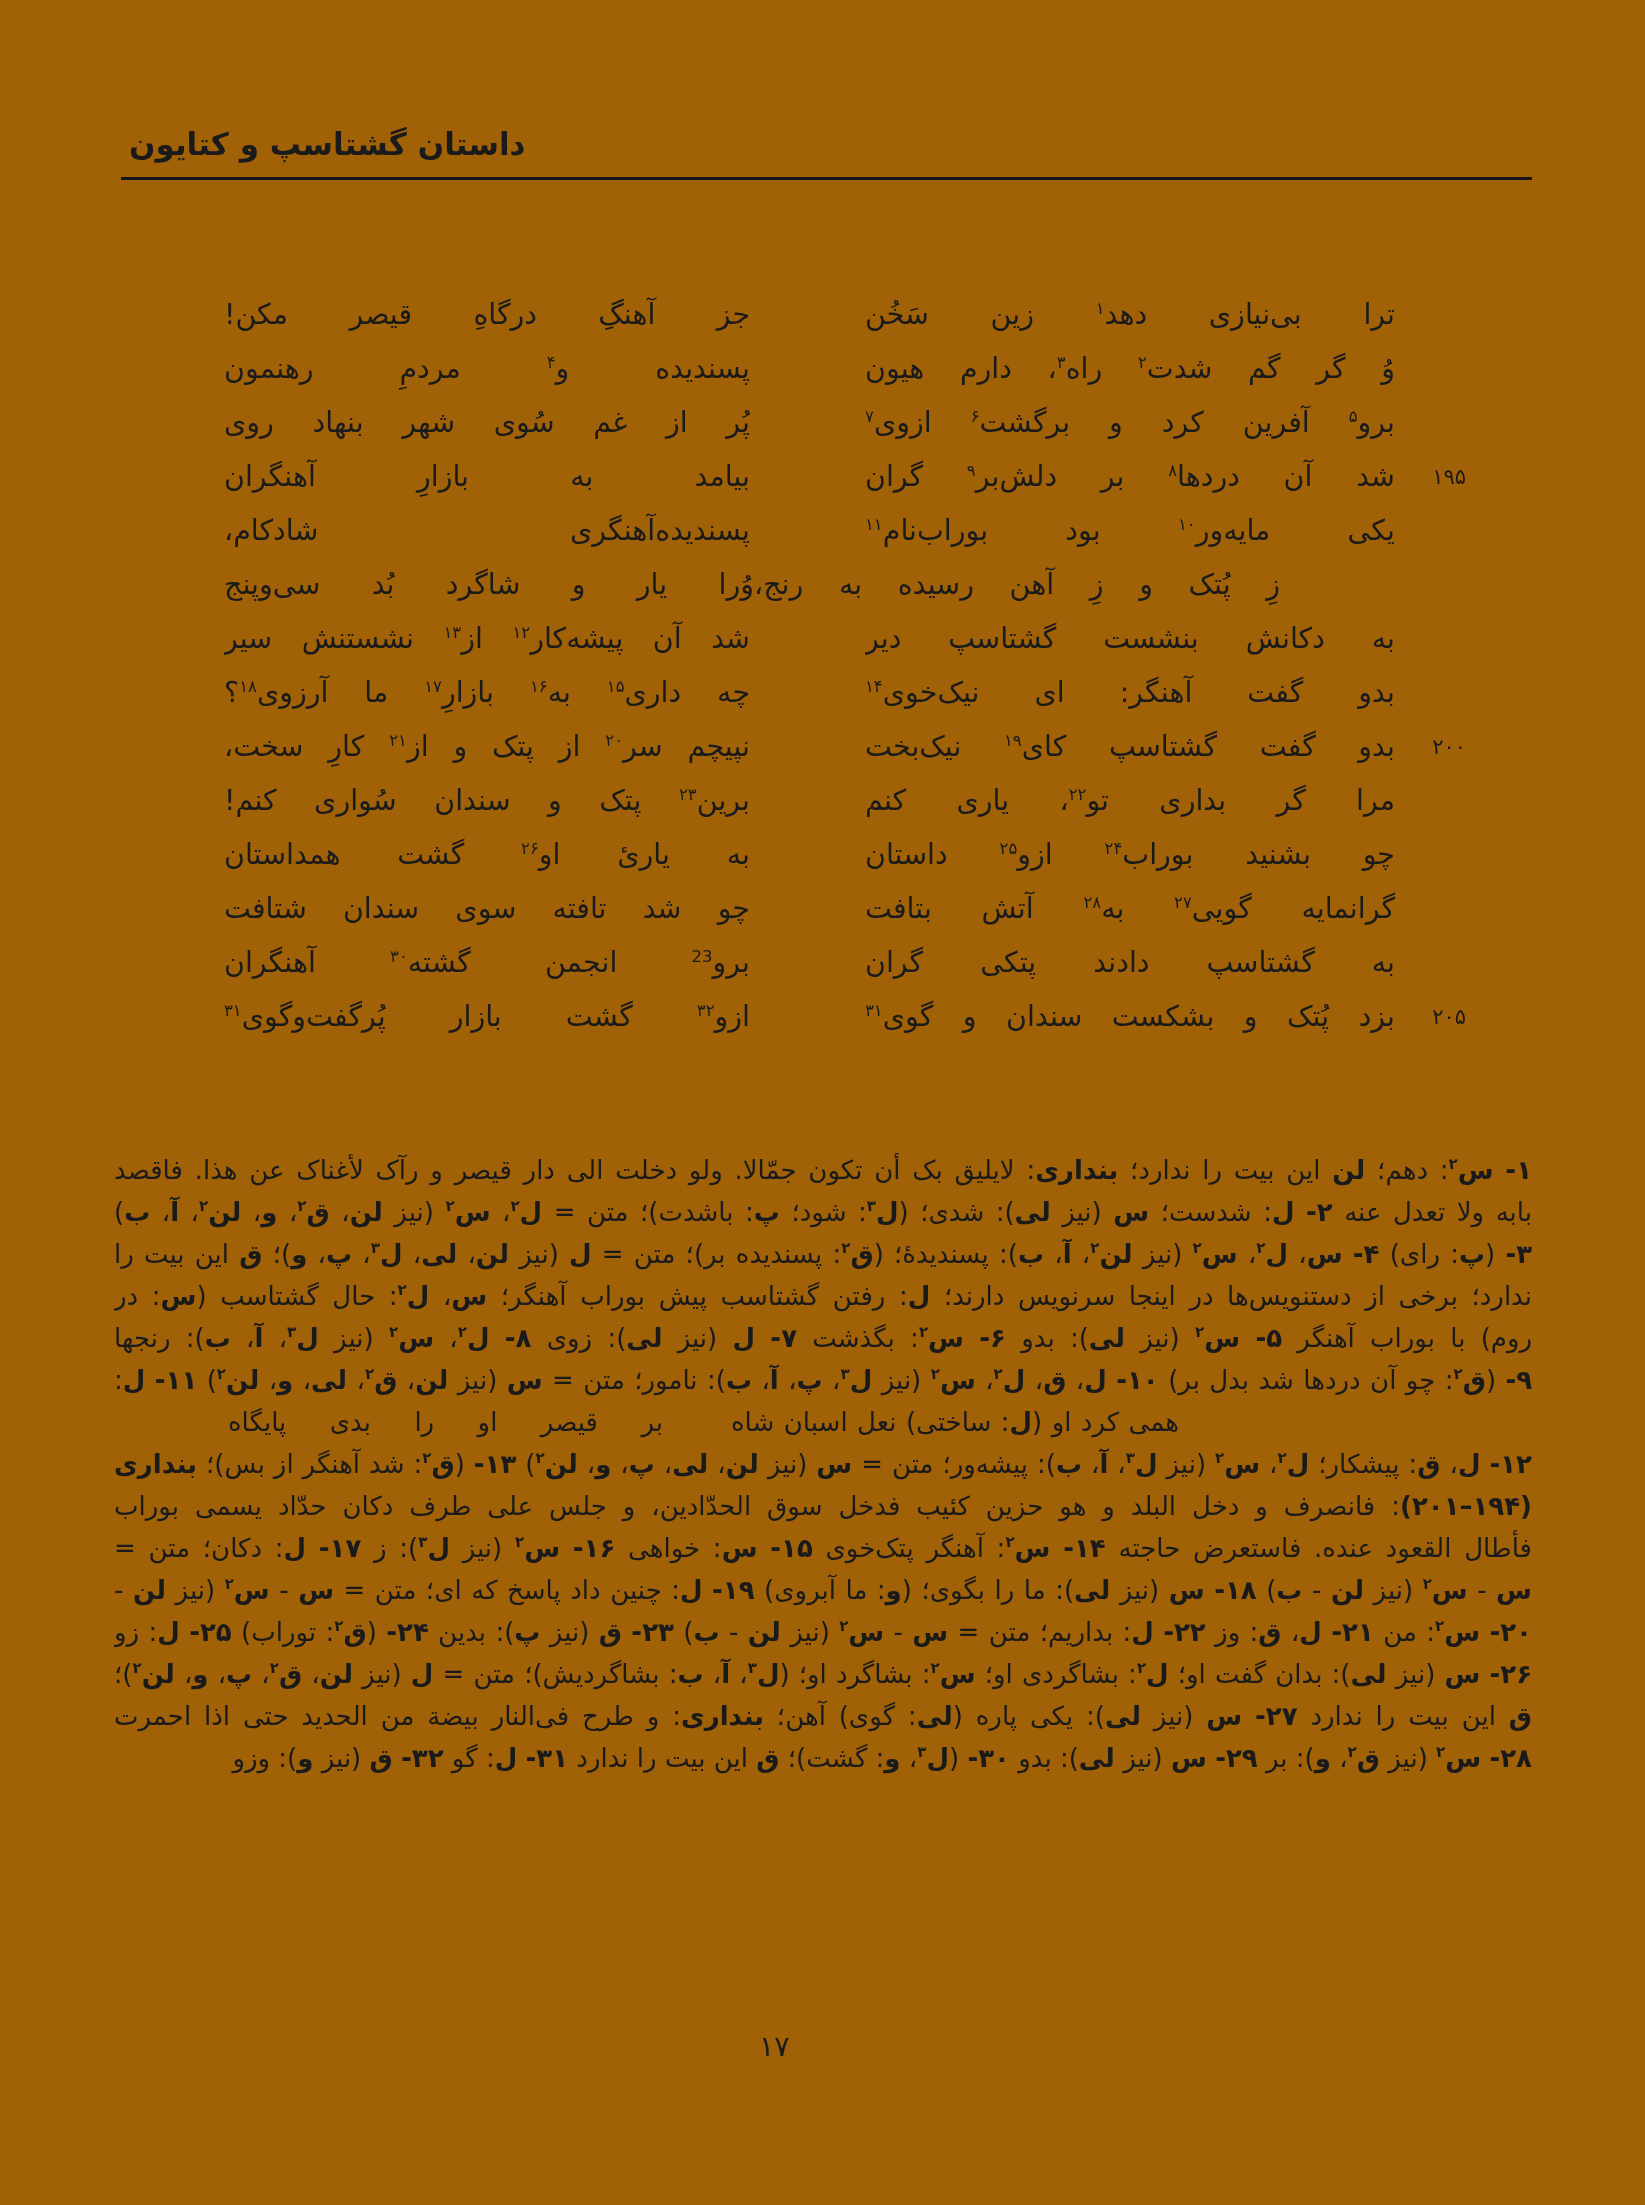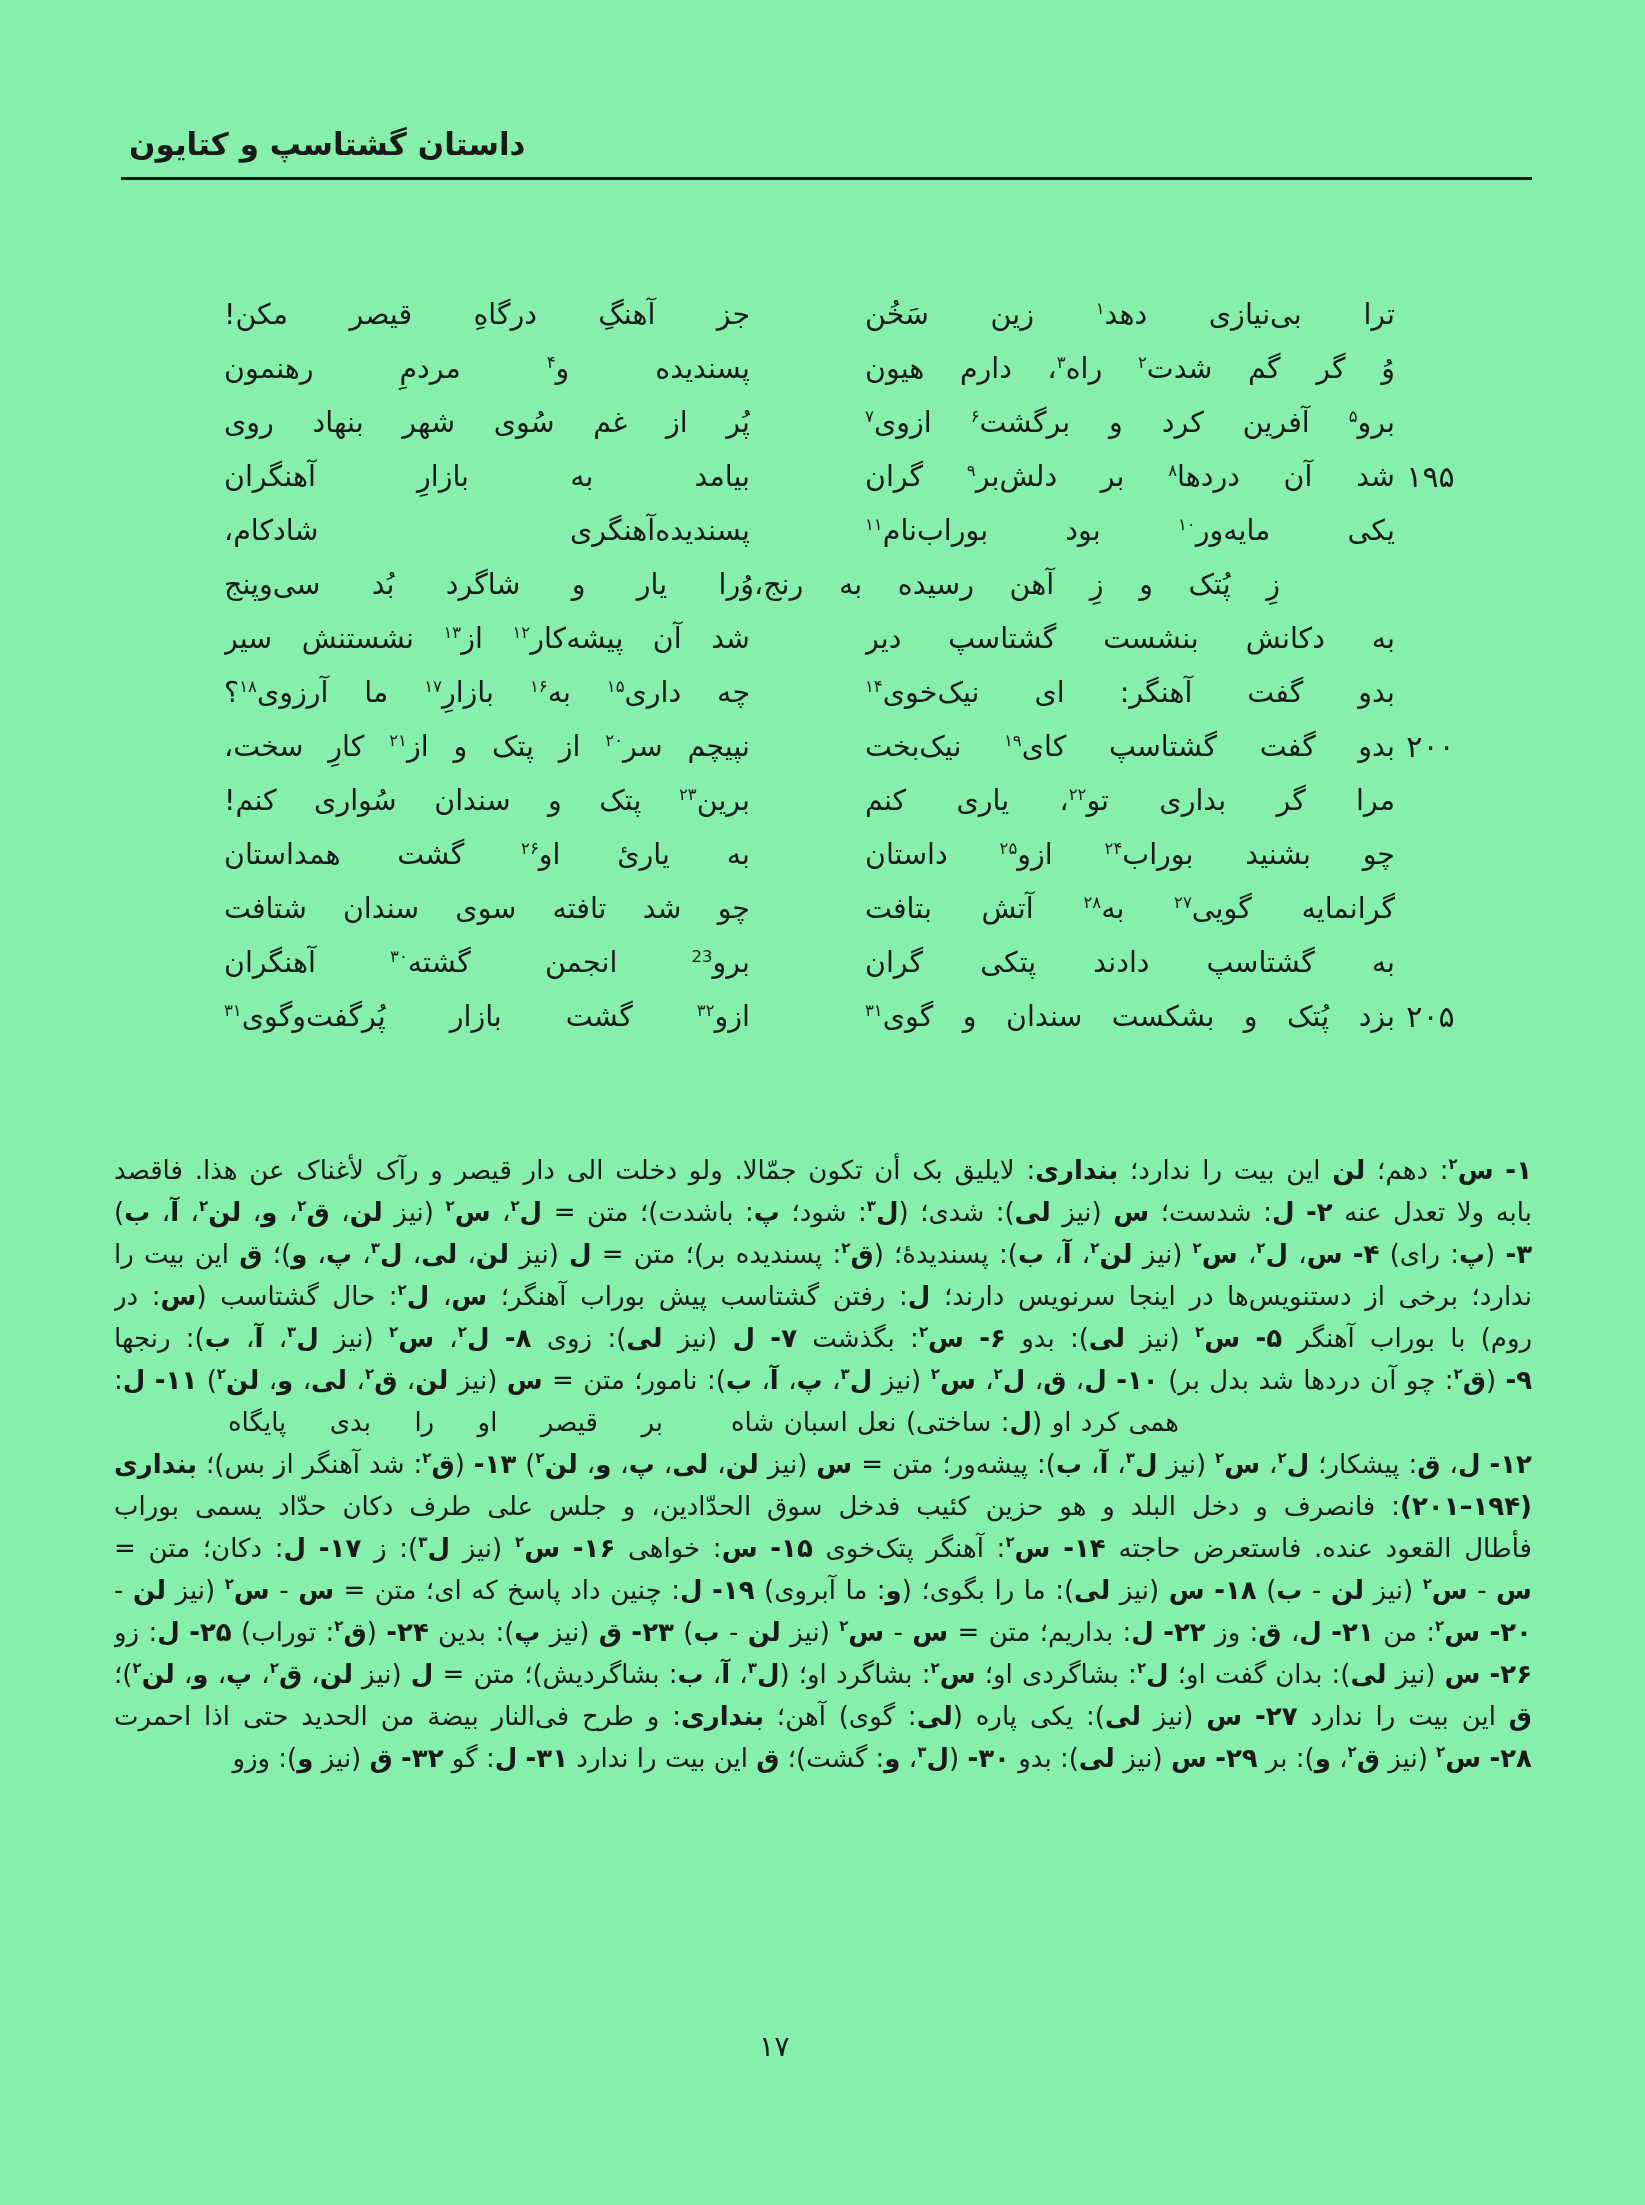--- a/index.html
+++ b/index.html
@@ -1,25 +1,25 @@
 <!DOCTYPE html>
 <html lang="fa" dir="rtl" style="font-size:11px"><head>
 <meta charset="utf-8">
 <style>
   html,body{margin:0;padding:0;background:#e8e8e8;}
-  .page{position:relative;width:1645px;height:2205px;background:#86efac;
+  .page{position:relative;width:1645px;height:2205px;background:#a16207;
         font-family:"DejaVu Sans",sans-serif;color:#1a1a1a;overflow:hidden;}
   
   .running-head{position:absolute;left:129px;top:126px;font-size:31px;font-weight:bold;
                 direction:rtl;white-space:nowrap;}
   .head-rule{position:absolute;left:121px;top:177px;width:1411px;height:3.4px;background:#161616;}
   
   .poem{position:absolute;top:288px;right:179px;width:1243px;direction:rtl;}
   .verse-row{display:flex;height:54px;line-height:54px;font-size:28.5px;}
-  .vnum{width:71px;text-align:center;font-size:30px;flex:none;}
+  .vnum{width:71px;text-align:right;font-size:21px;flex:none;}
   .hemi{overflow:hidden;height:54px;text-align:justify;text-align-last:justify;flex:none;}
   .hemi-r{width:530px;}
   .hemi-l{width:526px;margin-right:115px;}
   
   .footnotes{position:absolute;top:1149px;right:113px;width:1418px;direction:rtl;
              font-size:26px;}
   .fn-line{height:42px;line-height:42px;overflow:hidden;text-align:justify;text-align-last:justify;}
   .fn-line.ragged{text-align-last:auto;}
   .fn-verse{height:42px;line-height:42px;display:flex;overflow:hidden;}
   .fnv-r{flex:none;width:448px;margin-right:353px;text-align:justify;text-align-last:justify;}

